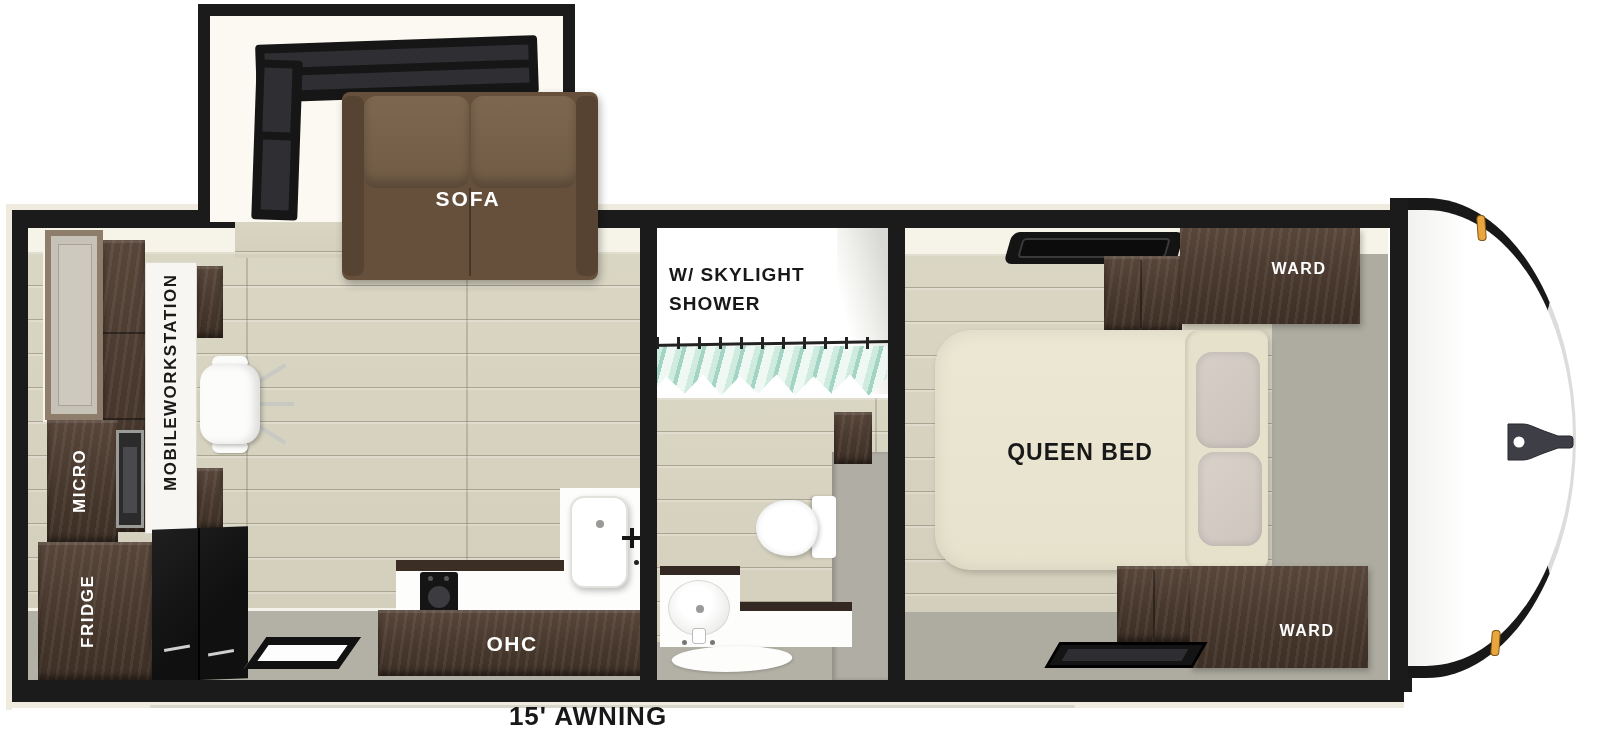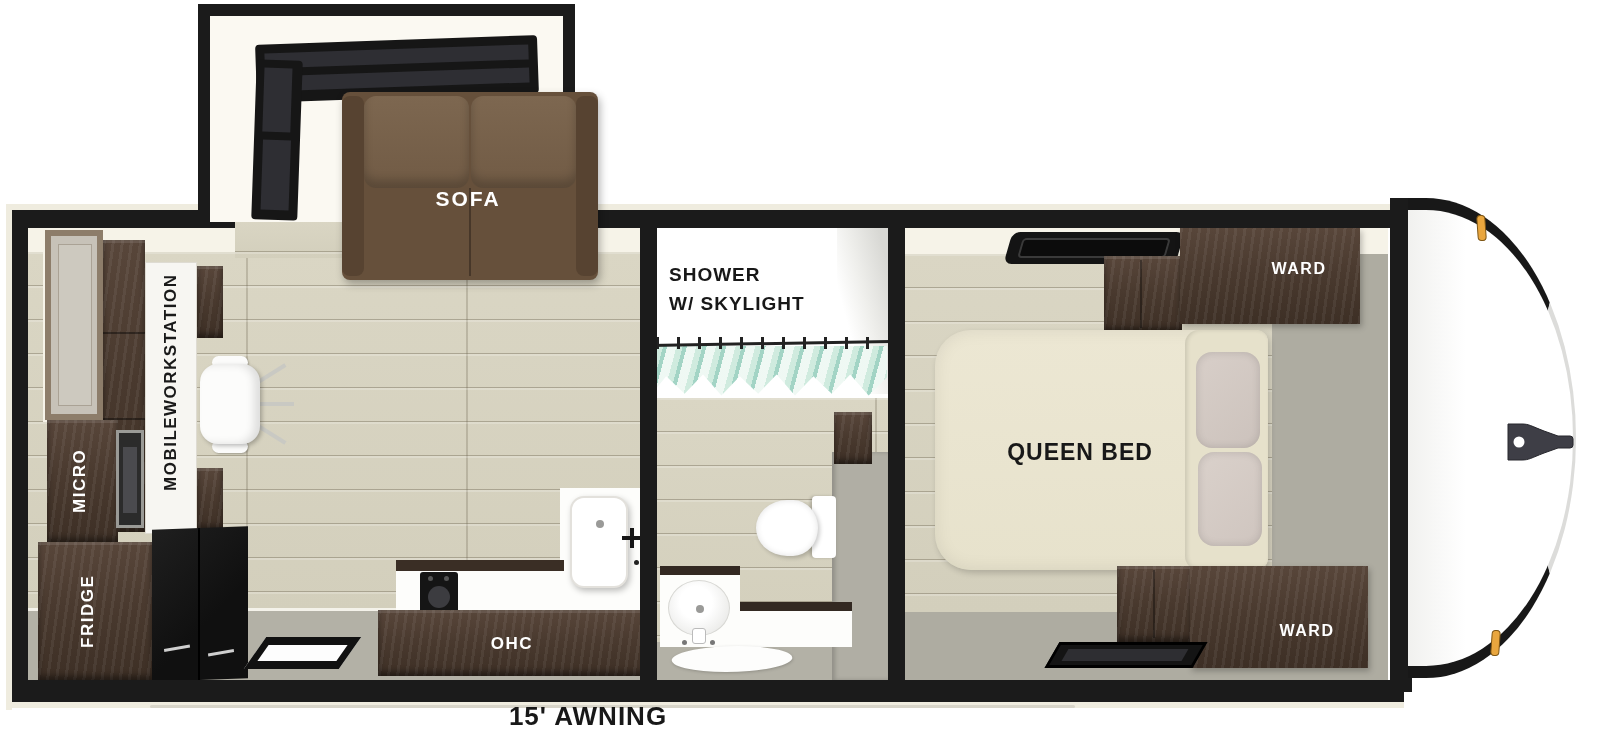--- a/index.html
+++ b/index.html
@@ -107,28 +107,28 @@
     <div class="abs" style="left:24px;top:4px;width:5px;height:5px;background:#555;border-radius:50%;"></div>
   </div>
   <div class="abs shadowbox" style="left:570px;top:496px;width:58px;height:92px;background:#ffffff;border:2px solid #e3e1dc;border-radius:14px;box-sizing:border-box;">
     <div class="abs" style="left:24px;top:22px;width:8px;height:8px;background:#9a9a98;border-radius:50%;"></div>
   </div>
   <div class="abs" style="left:622px;top:536px;width:22px;height:4px;background:#151515;"></div>
   <div class="abs" style="left:630px;top:528px;width:4px;height:20px;background:#151515;"></div>
   <div class="abs" style="left:634px;top:560px;width:5px;height:5px;background:#222;border-radius:50%;"></div>
 
   <div class="abs brown brown-dkedge" style="left:378px;top:610px;width:268px;height:66px;">
-    <div class="lbl" style="position:absolute;left:0;top:14px;width:268px;height:40px;font-size:17px;">OHC</div>
+    <div class="lbl" style="position:absolute;left:0;top:14px;width:268px;height:40px;font-size:21px;">OHC</div>
   </div>
 
   <div class="abs" style="left:657px;top:222px;width:231px;height:178px;background:#ffffff;">
     <div class="abs" style="left:180px;top:0;width:51px;height:172px;background:linear-gradient(255deg,#d8d8d4 12%,#efefec 45%,#ffffff 70%);"></div>
     <div class="abs lbl-dark" style="left:12px;top:38px;width:170px;font-weight:bold;font-size:19px;line-height:1.55;letter-spacing:1px;">
+      <div>W/ SKYLIGHT</div>
       <div>SHOWER</div>
-      <div>W/ SKYLIGHT</div>
     </div>
   </div>
   <div class="abs wood" style="left:657px;top:398px;width:231px;height:246px;"></div>
   <div class="abs grayband" style="left:657px;top:642px;width:231px;height:38px;"></div>
   <div class="abs" style="left:832px;top:452px;width:56px;height:228px;background:#b0aea4;box-shadow:inset 3px 0 4px rgba(0,0,0,.18);"></div>
 
   <div class="abs" style="left:657px;top:346px;width:230px;height:52px;opacity:.95;
               background:repeating-linear-gradient(105deg,#cdeadd 0 6px,#9ed2c2 6px 10px,#eef8f3 10px 19px);
               clip-path:polygon(0 0,100% 0,100% 60%,92% 95%,84% 55%,76% 92%,68% 58%,60% 95%,52% 55%,44% 92%,36% 58%,28% 95%,20% 55%,12% 92%,4% 58%,0 80%);"></div>
   <div class="abs" style="left:650px;top:342px;width:240px;height:3px;background:#222;transform:rotate(-1deg);"></div>

